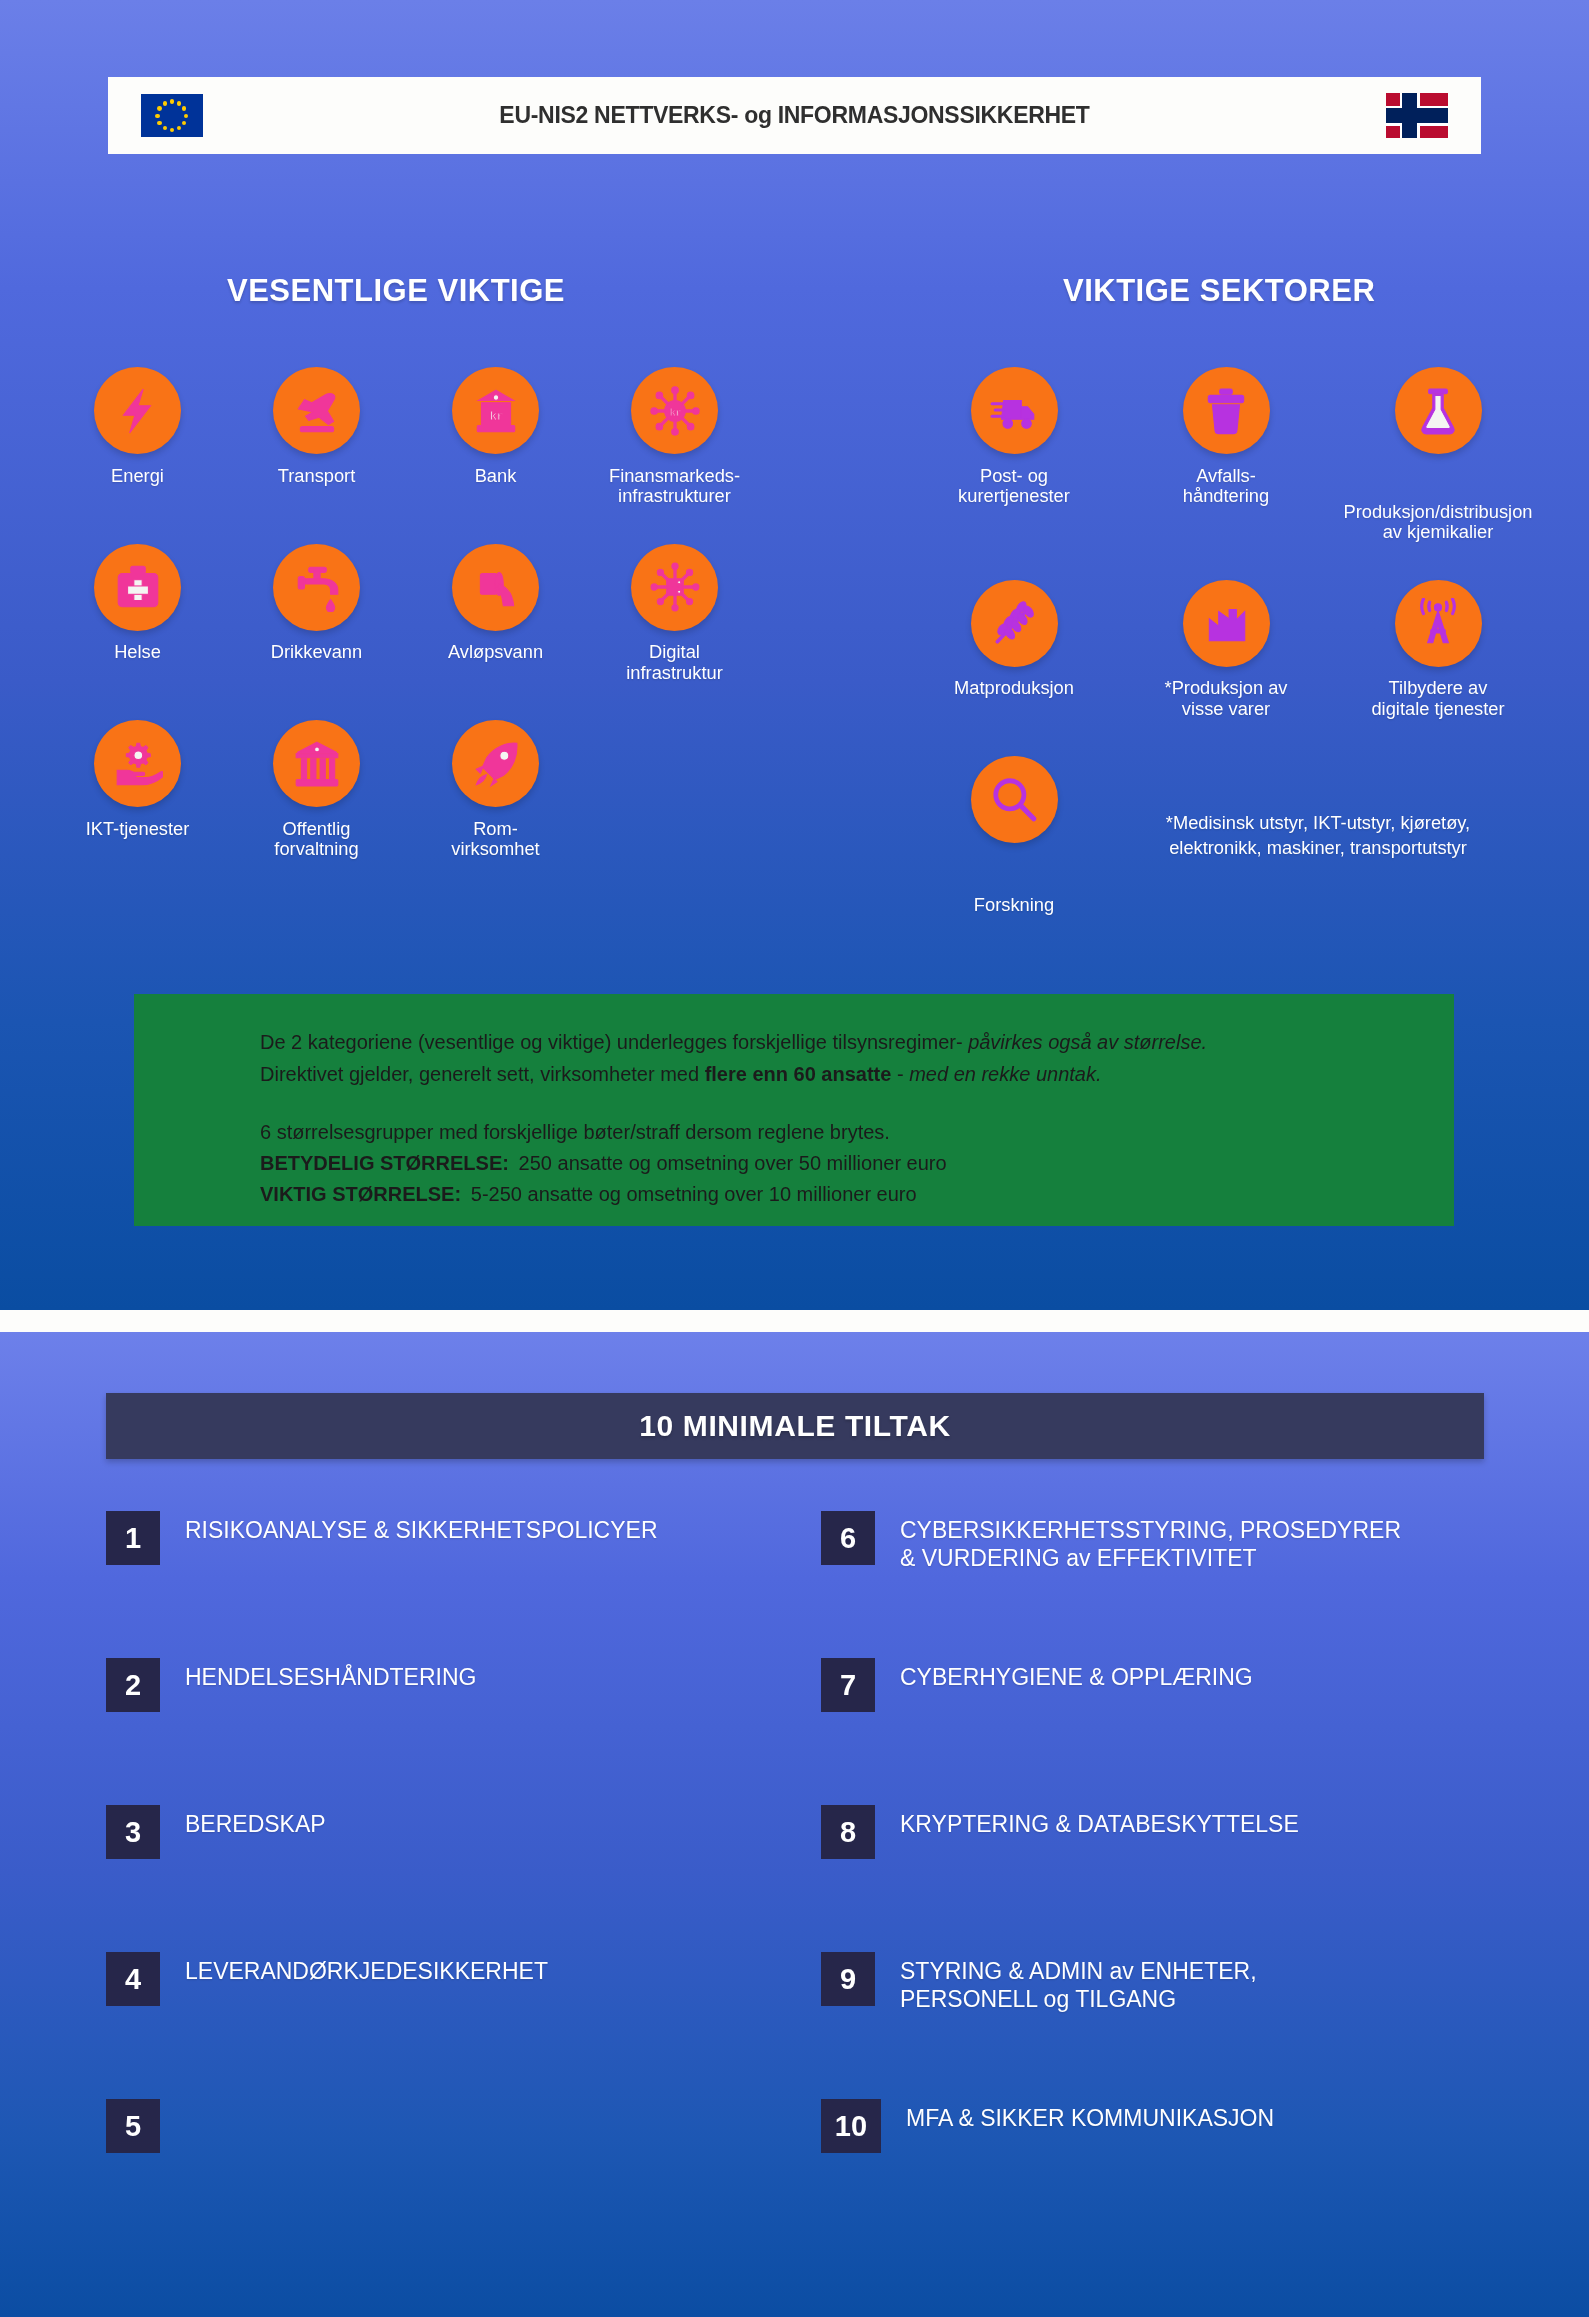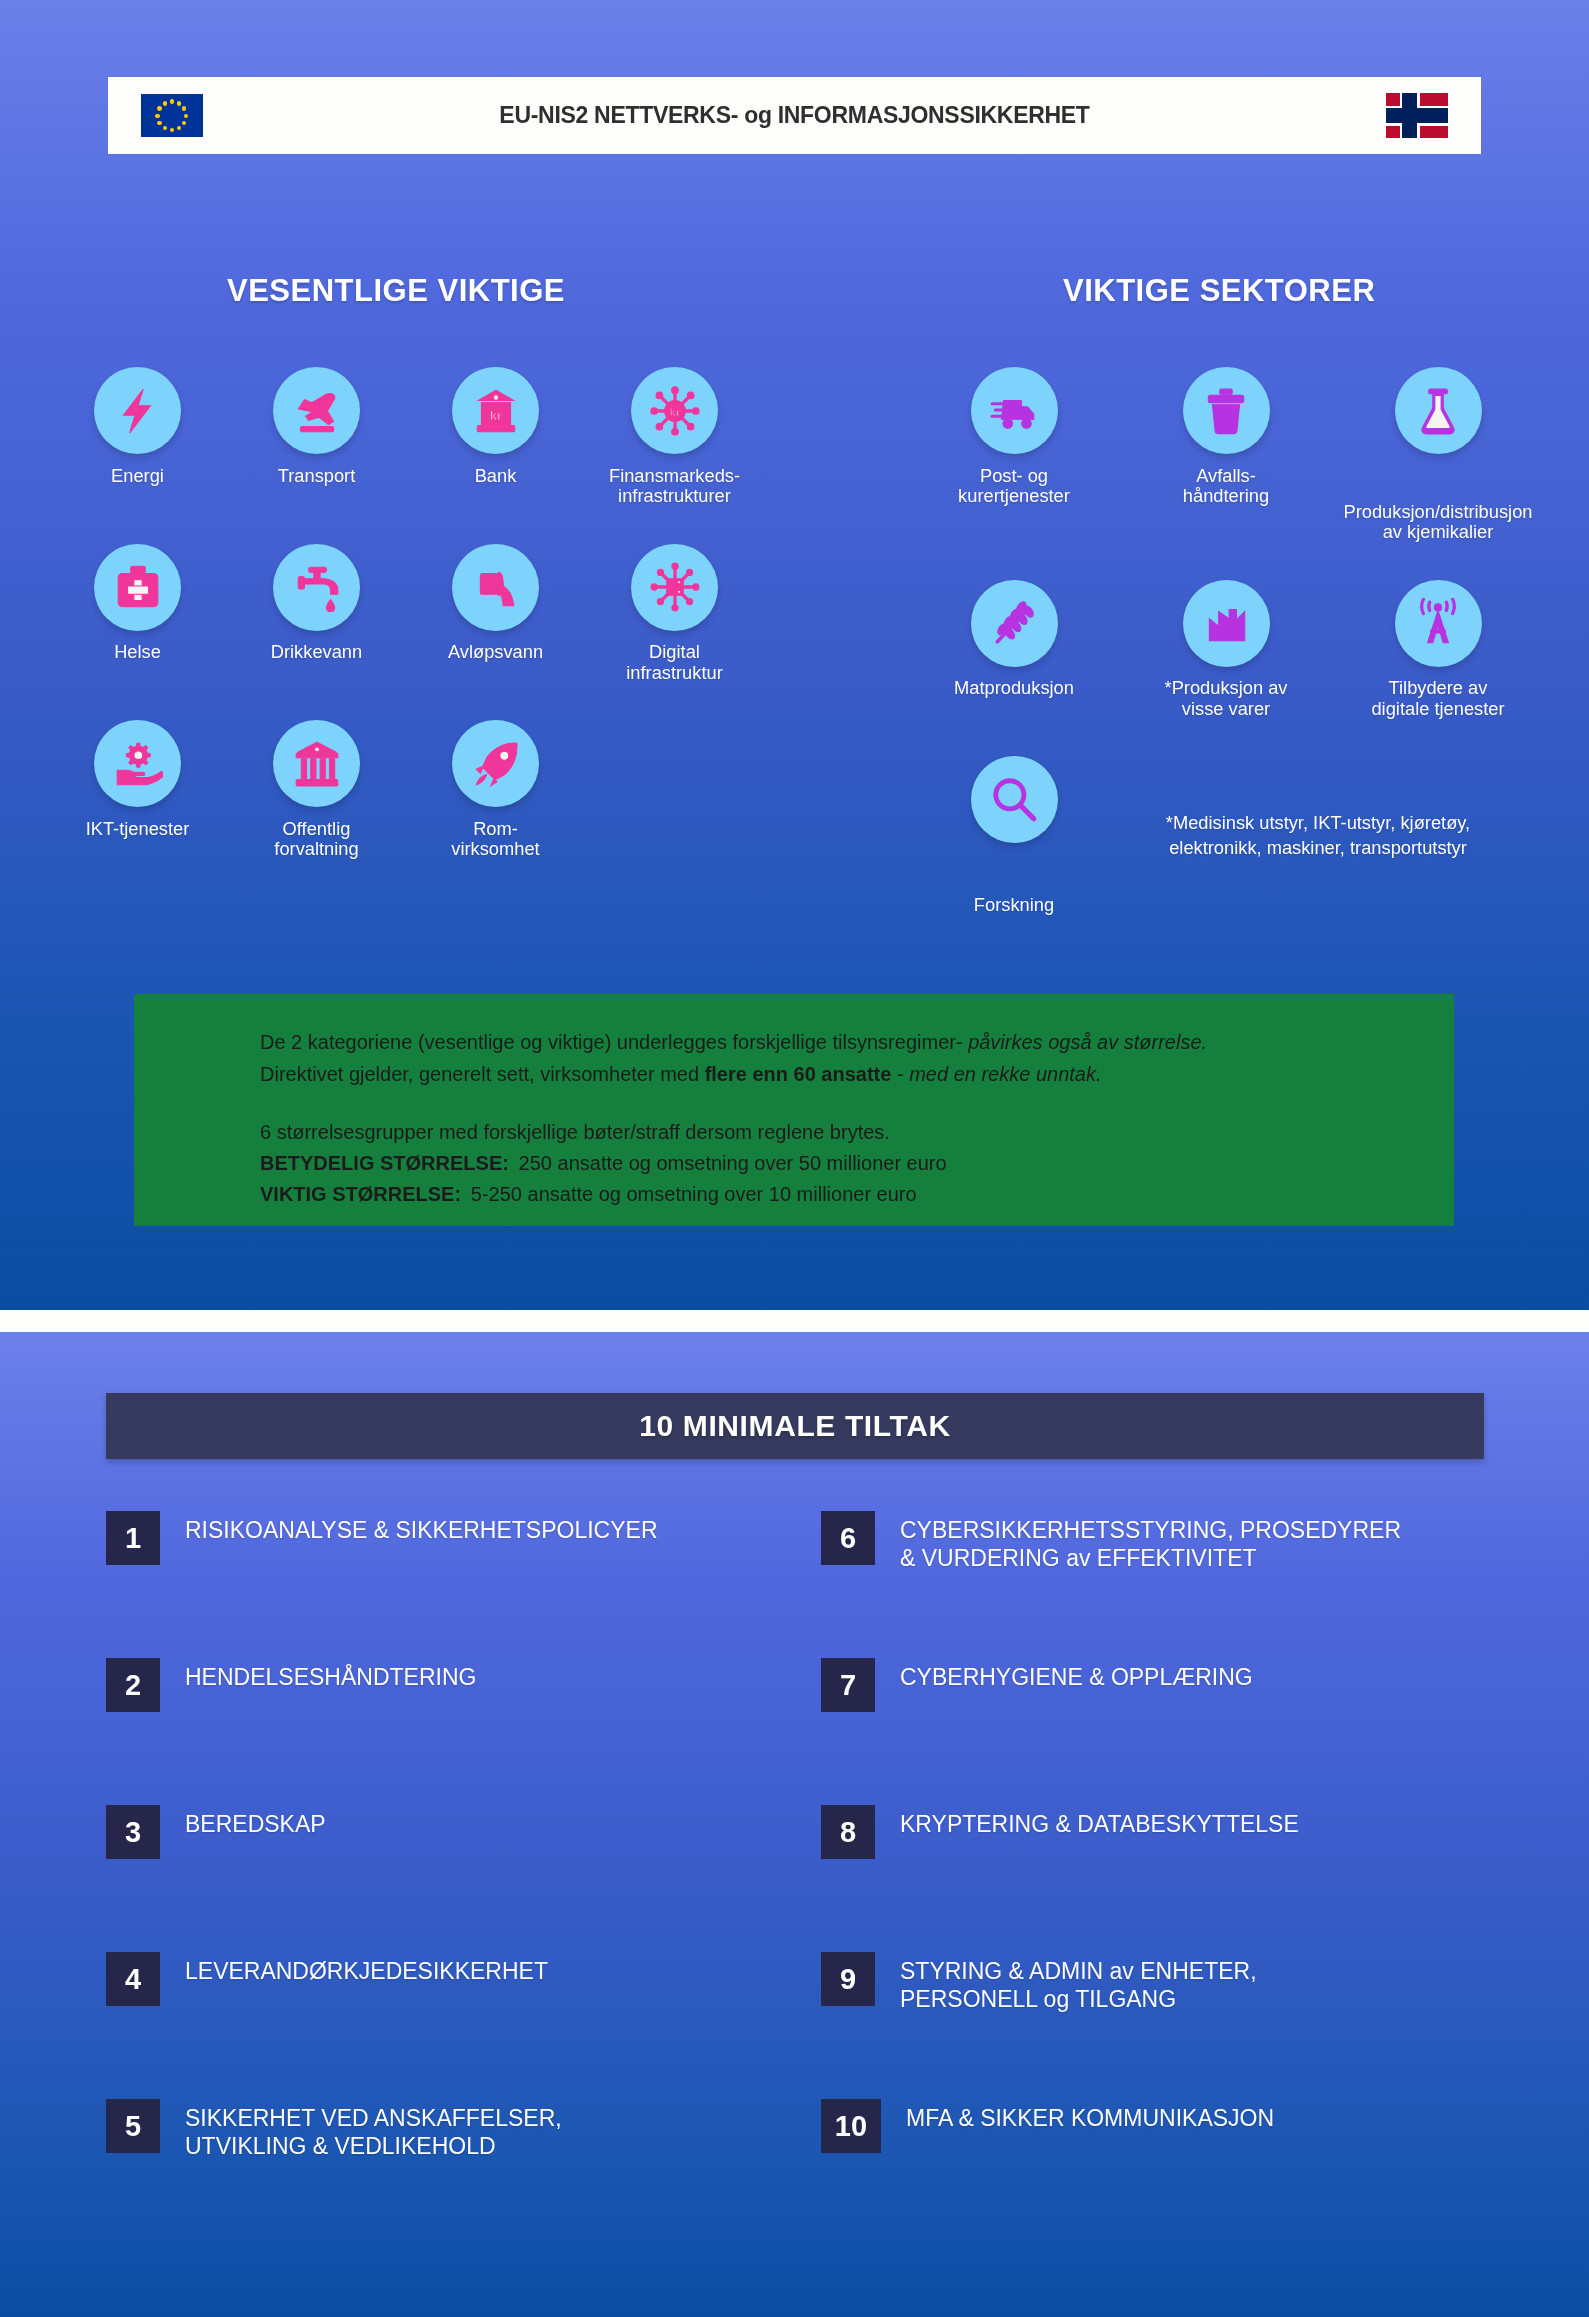--- a/index.html
+++ b/index.html
@@ -65,21 +65,21 @@
 
   .srow{ display:flex; }
 
   .sitem{
     width:179px; display:flex; flex-direction:column; align-items:center;
     text-align:center;
   }
 
   .circle{
     width:87px; height:87px; border-radius:50%;
-    background:#7dd3fc;
+    background:#f97316;
     display:flex; align-items:center; justify-content:center;
     box-shadow:0 3.9px 6.8px rgba(0,0,0,0.16);
   }
   .circle svg{ display:block; }
   .slabel{
     margin-top:11.6px; font-size:18.3px; color:#ffffff; line-height:1.12;
     text-shadow:0 1px 1.9px rgba(0,0,0,0.15);
   }
 
   .footnote{
@@ -465,21 +465,20 @@
       <div class="mitem">
         <div class="mnum">3</div>
         <div class="mtext">BEREDSKAP</div>
       </div>
       <div class="mitem">
         <div class="mnum">4</div>
         <div class="mtext">LEVERANDØRKJEDESIKKERHET</div>
       </div>
       <div class="mitem">
         <div class="mnum">5</div>
-        <div class="mtext">SIKKERHET VED ANSKAFFELSER,<br>UTVIKLING &amp; VEDLIKEHOLD</div>
       </div>
     </div>
   <div class="mcol right" id="measures-right">
       <div class="mitem">
         <div class="mnum">6</div>
         <div class="mtext">CYBERSIKKERHETSSTYRING, PROSEDYRER<br>&amp; VURDERING av EFFEKTIVITET</div>
       </div>
       <div class="mitem">
         <div class="mnum">7</div>
         <div class="mtext">CYBERHYGIENE &amp; OPPLÆRING</div>

